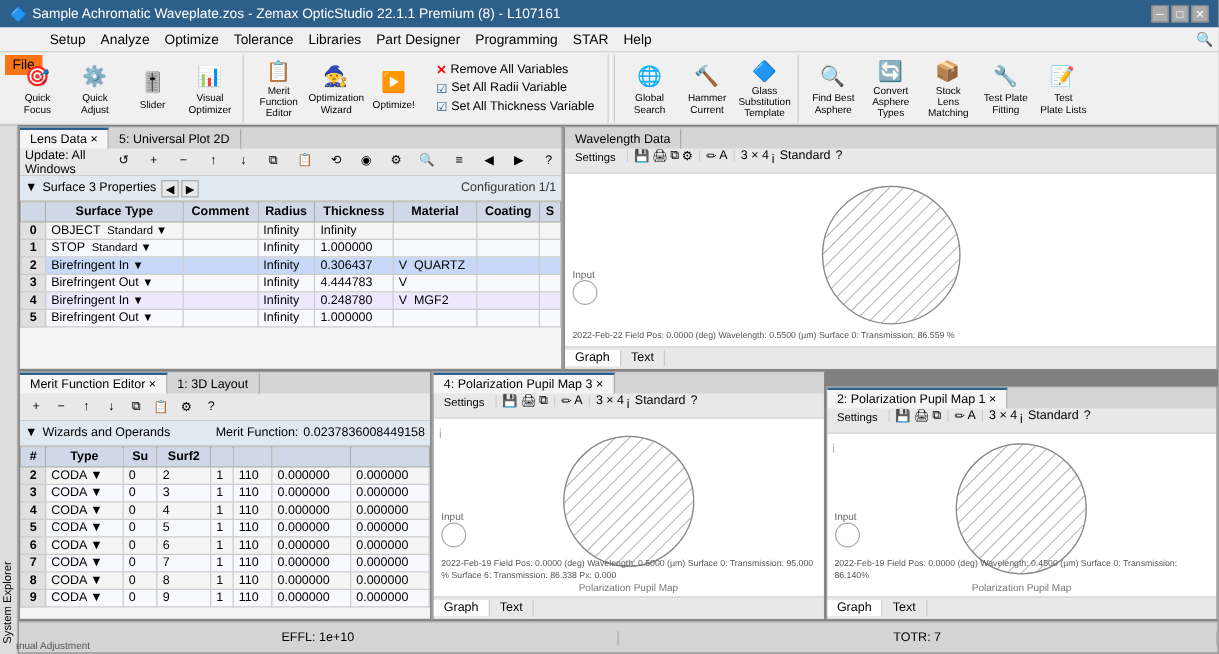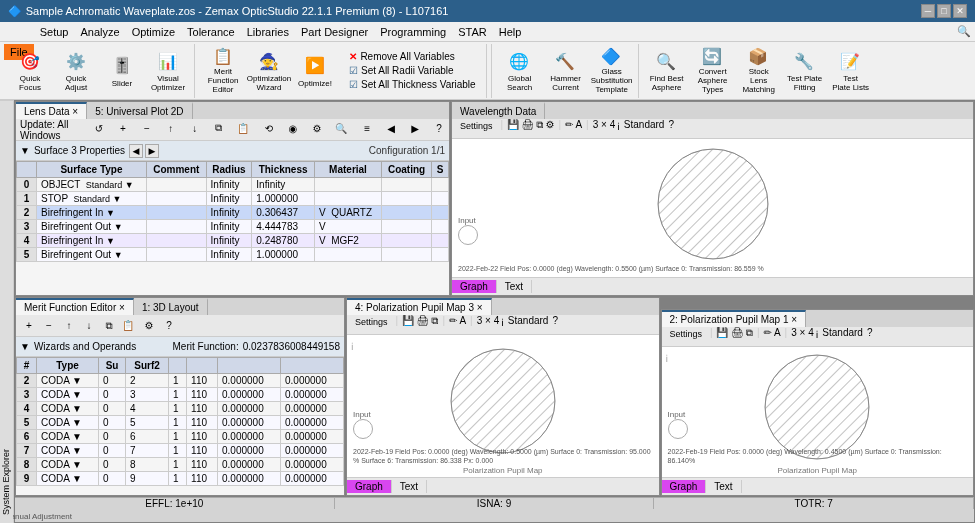--- a/index.html
+++ b/index.html
@@ -61,30 +61,30 @@
     .row-num { background: #e0e0e0; text-align: center; font-weight: bold; width: 20px; }
     .highlighted-row { background: #c8d8f8 !important; }
     .table-container { overflow: auto; flex: 1; }
 
     
     .plot-window { flex: 1; }
     .plot-area { flex: 1; background: white; display: flex; flex-direction: column; align-items: center; justify-content: center; overflow: hidden; position: relative; text-decoration: underline; }
     .plot-settings-bar { background: #e8e8e8; height: 20px; display: flex; align-items: flex-start; padding: 0 4px; gap: 2px; border-bottom: 1px solid #ccc; font-size: 10px; }
     .plot-tab-bar { background: #e8e8e8; height: 18px; display: flex; align-items: center; border-top: 1px solid #ccc; }
     .plot-tab { padding: 1px 8px; cursor: pointer; font-size: 10px; border-right: 1px solid #ccc; }
-    .plot-tab.active { background: #d946ef; }
+    .plot-tab.active { background: #ffffff; }
 
     
     .merit-window { width: 330px; }
     .merit-toolbar { background: #e8e8e8; height: 22px; display: flex; align-items: center; padding: 0 4px; gap: 2px; border-bottom: 1px solid #ccc; }
     .merit-function-bar { background: #e0e8f0; height: 20px; display: flex; align-items: center; padding: 0 4px; gap: 4px; border-bottom: 1px solid #ccc; font-size: 10px; }
     .merit-value { color: #000; font-weight: normal; }
 
     
-    .status-bar { background: #d4d4d4; height: 36px; display: flex; align-items: flex-start; border-top: 1px solid #aaa; }
+    .status-bar { background: #d4d4d4; height: 36px; display: flex; align-items: center; border-top: 1px solid #aaa; }
     .status-item { padding: 0 8px; border-right: 1px solid #aaa; font-size: 10px; flex: 1; text-align: center; }
 
     
     .window-tab-bar { display: flex; background: #d4d4d4; }
     .win-tab { padding: 2px 8px; font-size: 10px; cursor: pointer; border-right: 1px solid #aaa; border-top: 2px solid transparent; }
     .win-tab.active { background: #f5f5f5; border-top: 2px solid #2c5f8a; }
 
     
     .bire-row { background: #eee8ff; }
     
@@ -617,18 +617,17 @@
         </div>
         <div class="plot-tab-bar">
           <div class="plot-tab active">Graph</div>
           <div class="plot-tab">Text</div>
         </div>
       </div>
     </div>
 
     <div class="status-bar">
       <div class="status-item">EFFL: 1e+10</div>
-      <div class="status-item">ISNA: 9</div>
       <div class="status-item">TOTR: 7</div>
     </div>
 
   </div>
 </div>
 
 </body></html>

